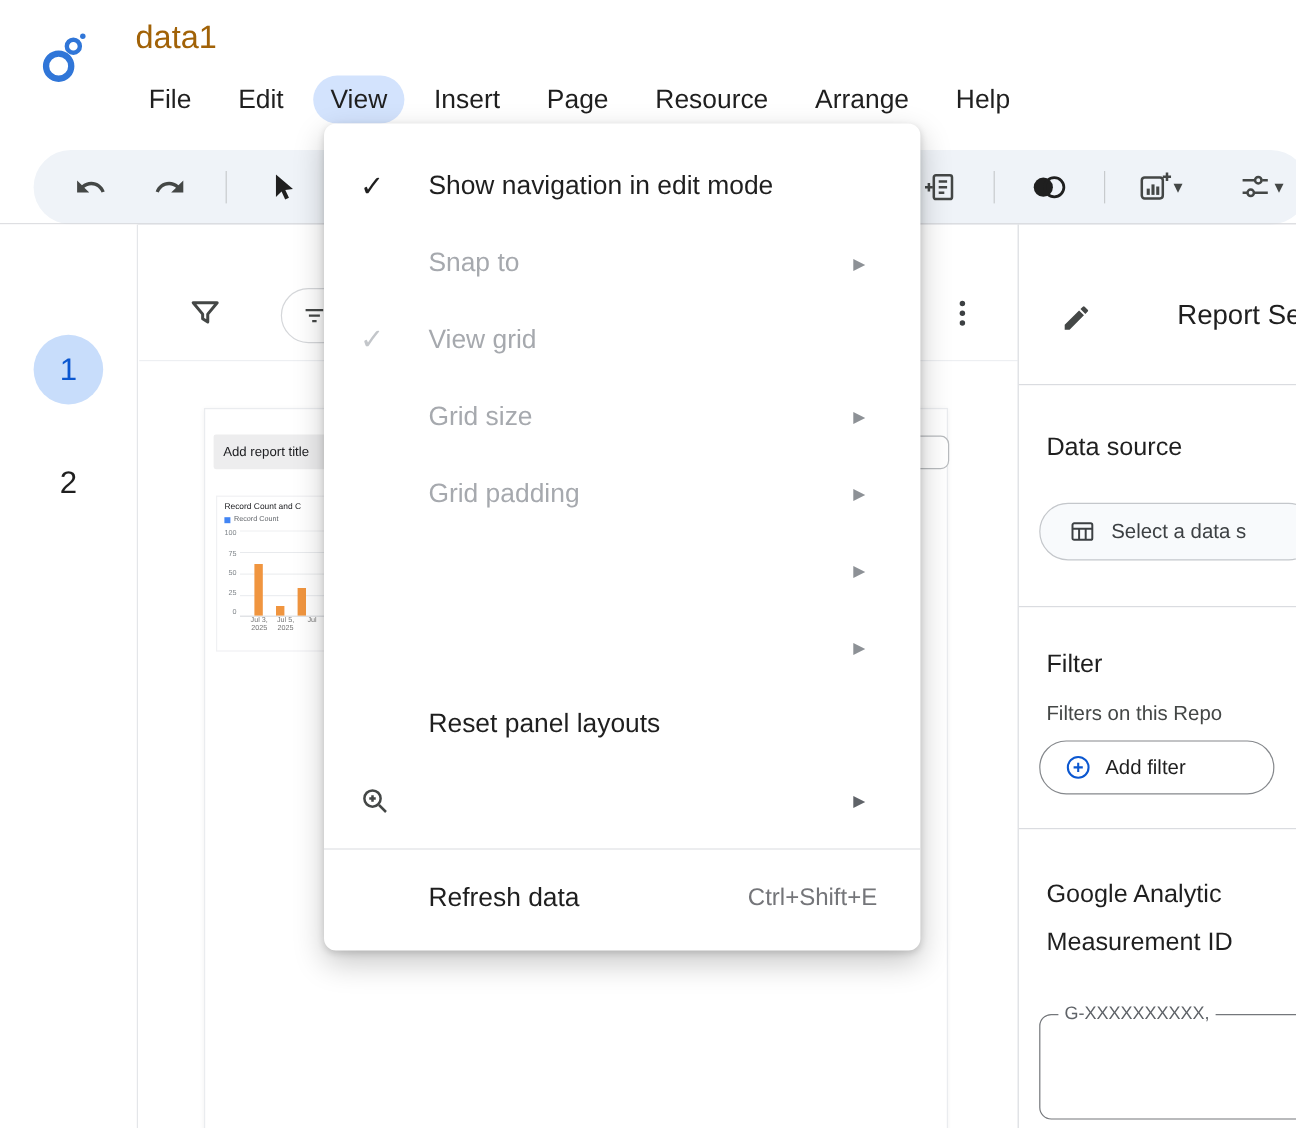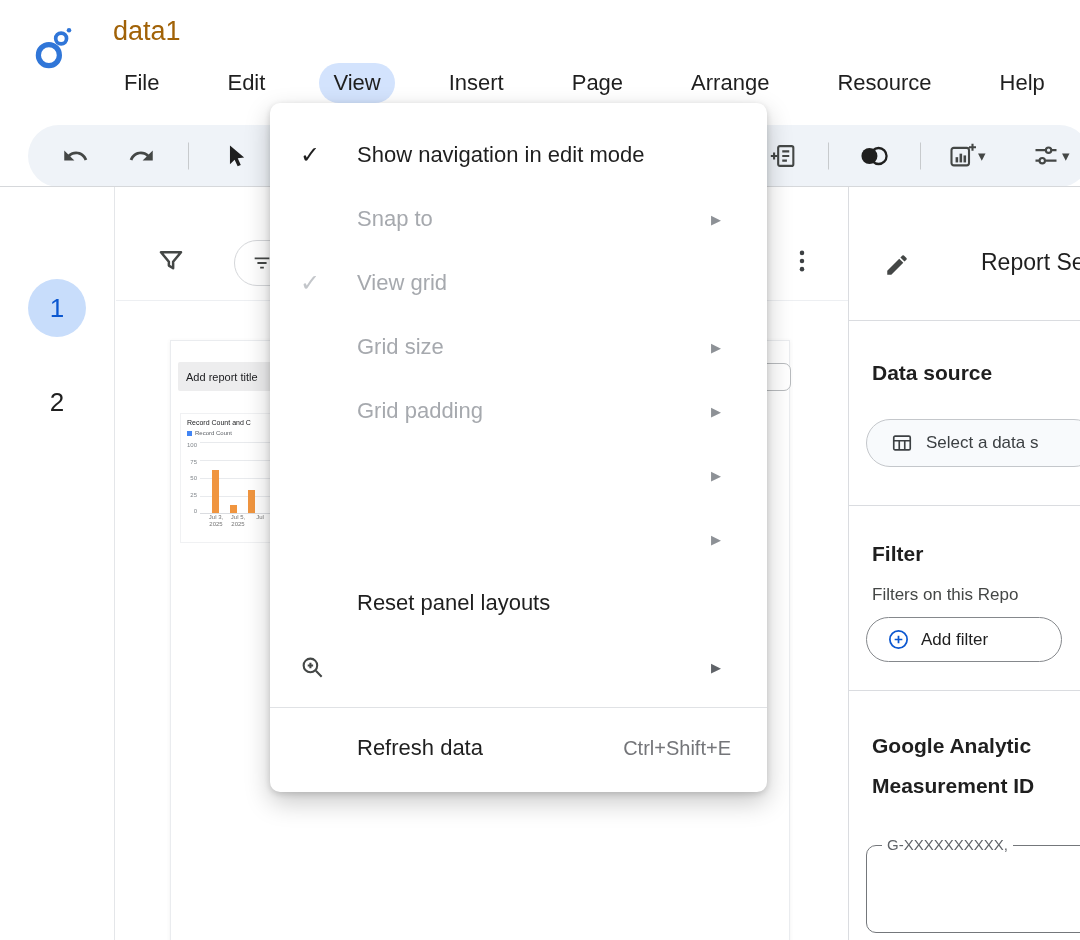--- a/index.html
+++ b/index.html
@@ -3,21 +3,21 @@
 <meta charset="utf-8">
 <style>
   *{margin:0;padding:0;box-sizing:border-box}
   html,body{width:1080px;height:940px;background:#fff;font-family:"Liberation Sans",sans-serif;color:#202124;overflow:hidden}
   .screen{position:relative;width:1080px;height:940px;overflow:hidden;background:#fff}
   .abs{position:absolute}
 
   
   .logo{left:34px;top:26px}
   .doc-title{left:113px;top:16px;font-size:27px;color:#a16207}
-  .menubar{left:110px;top:60px;height:46px;display:flex;align-items:center;gap:40px;font-size:22px;color:#1f1f1f}
+  .menubar{left:110px;top:60px;height:46px;display:flex;align-items:center;gap:11px;font-size:22px;color:#1f1f1f}
   .menu-item{padding:7px 14px;border-radius:21px;cursor:pointer;white-space:nowrap}
   .menu-item.active{background:#d3e3fd}
 
   
   .toolbar-band{left:28px;top:125px;width:1062px;height:62px;background:#eff3f8;border-radius:31px}
   .toolbar-bottom-line{left:0;top:186px;width:1080px;height:1px;background:#d6d8db}
   .tb{position:absolute;top:50%;transform:translateY(-50%);display:flex;align-items:center;cursor:pointer}
   .tb-sep{position:absolute;top:50%;transform:translateY(-50%);width:1px;height:27px;background:#c7cacd}
   .caret{font-size:15px;color:#444746;margin-left:2px}
 
@@ -54,21 +54,21 @@
   .bars{position:absolute;inset:0;display:flex;align-items:flex-end;gap:11px;padding:0 4px 0 12px}
   .bar{width:7px}
   .xlabels{display:flex;gap:2px;margin-left:25px}
   .xl{width:20px;font-size:6px;color:#757575;text-align:center;line-height:1.2}
 
   
   .rp-border{left:848px;top:187px;width:1px;height:753px;background:#dadce0}
   .rp-pencil{left:884px;top:252px;cursor:pointer}
   .rp-header{left:981px;top:249px;font-size:23px;color:#1f1f1f;white-space:nowrap}
   .rp-div{left:849px;width:231px;height:1px;background:#dadce0}
-  .rp-h{font-size:21px;font-weight:700;color:#1f1f1f;white-space:nowrap}
+  .rp-h{font-size:21px;font-weight:400;color:#1f1f1f;white-space:nowrap}
   .ds-pill{left:866px;top:419px;width:232px;height:48px;border:1px solid #c4c7cb;border-radius:24px;
            background:#f8fafc;display:flex;align-items:center;gap:13px;padding-left:24px;cursor:pointer}
   .ds-label{font-size:17px;color:#3c4043;white-space:nowrap}
   .rp-sub{left:872px;top:585px;font-size:17px;color:#444746;white-space:nowrap}
   .add-filter-pill{left:866px;top:617px;width:196px;height:45px;border:1px solid #85888c;border-radius:23px;
                    background:#fff;display:flex;align-items:center;gap:11px;padding-left:20px;cursor:pointer}
   .af-label{font-size:17px;color:#1f1f1f;white-space:nowrap}
   .ga-input{left:866px;top:845px;width:225px;height:88px;border:1.5px solid #74777b;border-radius:10px;background:#fff;cursor:text}
   .ga-input-label{left:882px;top:836px;background:#fff;padding:0 5px;font-size:15px;color:#5f6368;white-space:nowrap}
 
@@ -97,22 +97,22 @@
     <circle cx="40" cy="3.5" r="2.6" fill="#3076d8"></circle>
   </svg>
   <div class="abs doc-title">data1</div>
 
   <nav class="abs menubar">
     <span class="menu-item">File</span>
     <span class="menu-item">Edit</span>
     <span class="menu-item active">View</span>
     <span class="menu-item">Insert</span>
     <span class="menu-item">Page</span>
+    <span class="menu-item">Resource</span>
     <span class="menu-item">Arrange</span>
-    <span class="menu-item">Resource</span>
     <span class="menu-item">Help</span>
   </nav>
 
   <div class="abs toolbar-band">
     <span class="tb" style="left:34px">
       <svg viewBox="0 0 24 24" width="27" height="27">
           <path fill="#444746" d="M12.5 8c-2.65 0-5.05.99-6.9 2.6L2 7v9h9l-3.62-3.62C8.77 11.22 10.54 10.5 12.5 10.5c3.54 0 6.55 2.31 7.6 5.5l2.37-.78C21.08 11.03 17.15 8 12.5 8z"></path>
         </svg>
     </span>
     <span class="tb" style="left:100px">

